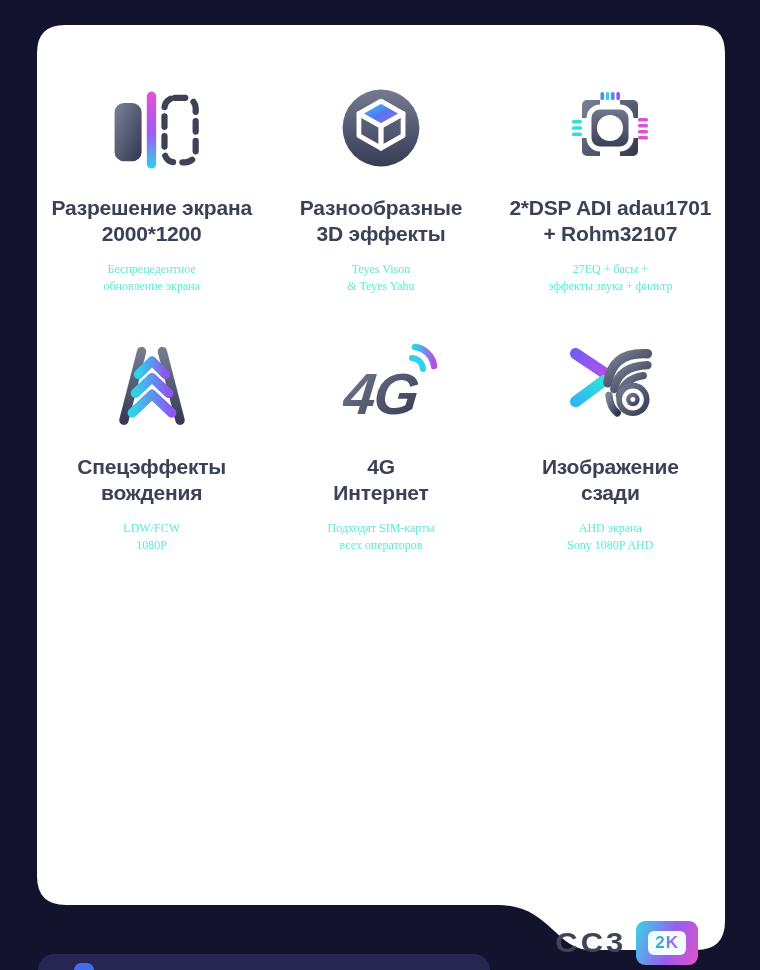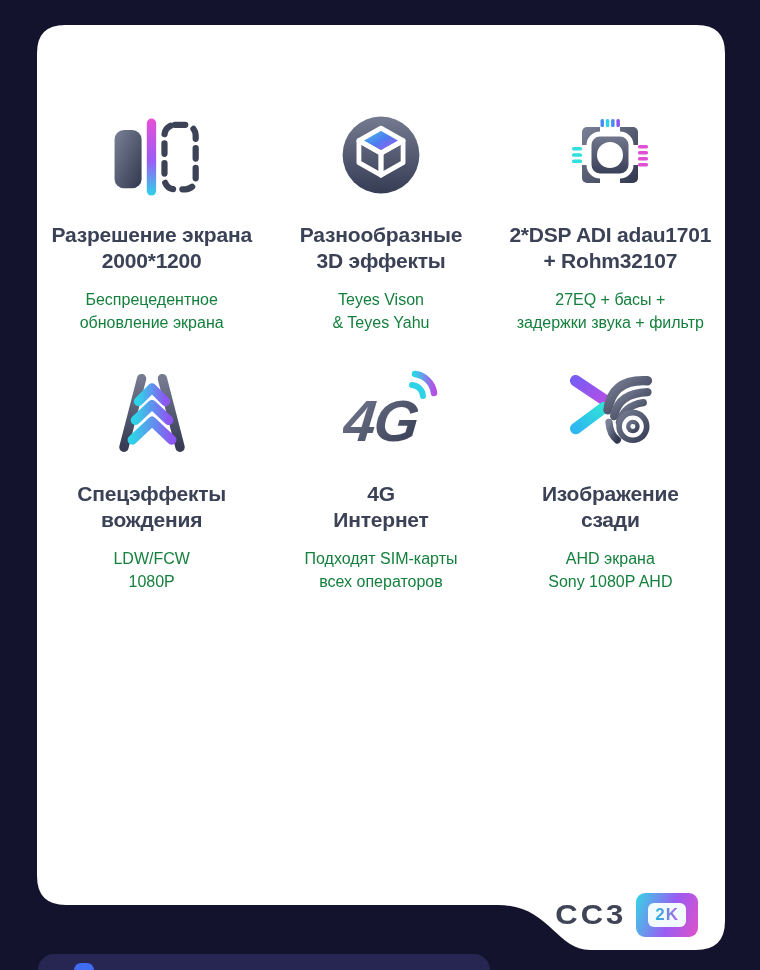--- a/index.html
+++ b/index.html
@@ -15,41 +15,41 @@
   }
   .peek-dot{
     position:absolute;left:74px;top:963px;width:20px;height:7px;
     background:#3f6cf0;border-radius:10px 10px 0 0;z-index:0;
   }
   .content{
     position:absolute;left:37px;top:25px;width:688px;height:882px;z-index:2;
     display:grid;grid-template-columns:repeat(3,1fr);grid-auto-rows:259px;
     padding-top:50px;box-sizing:border-box;
   }
-  .feature{display:flex;flex-direction:column;align-items:center;text-align:center;justify-content:flex-end;}
+  .feature{display:flex;flex-direction:column;align-items:center;text-align:center;}
   .icon-box{height:106px;display:flex;align-items:center;justify-content:center;margin-bottom:14px;}
   .f-title{
     font-size:21px;font-weight:bold;color:#3b4256;line-height:1.25;
     white-space:pre-line;letter-spacing:-0.2px;
   }
   .f-sub{
-    margin-top:13px;font-size:16px;color:#15803d;line-height:1.45;white-space:pre-line;
+    margin-top:13px;font-size:12px;color:#5eead4;line-height:1.45;white-space:pre-line;font-family:Liberation Serif, serif;
   }
   
   .g4{position:relative;transform:translateY(6px);}
   .g4-text{
     font-size:58px;font-weight:800;font-style:italic;letter-spacing:-2px;
     display:inline-block;transform:skewX(-6deg);
     background:linear-gradient(135deg,#777d92,#333950);
     -webkit-background-clip:text;background-clip:text;color:transparent;
   }
   .g4-arcs{position:absolute;right:-30px;top:-26px;}
   
   .logo{
-    position:absolute;right:62px;top:893px;z-index:3;
+    position:absolute;right:62px;top:921px;z-index:3;
     display:flex;align-items:center;gap:10px;
   }
   .logo-text{
     font-size:31px;font-weight:bold;color:#3f4557;letter-spacing:3px;
     transform:scaleY(0.92);
   }
   .badge{
     border-radius:9px;padding:12px;
     background:linear-gradient(110deg,#35d6e6,#9a5cf2 55%,#e052c8);
     display:inline-block;
@@ -178,21 +178,21 @@
         <rect x="12" y="54.4" width="10" height="3.6" rx="1.6" fill="#2fe0dc"></rect>
         <rect x="78" y="40" width="10" height="3.6" rx="1.6" fill="#e04fd4"></rect>
         <rect x="78" y="46" width="10" height="3.6" rx="1.6" fill="#e04fd4"></rect>
         <rect x="78" y="52" width="10" height="3.6" rx="1.6" fill="#e04fd4"></rect>
         <rect x="78" y="58" width="10" height="3.6" rx="1.6" fill="#e04fd4"></rect>
       </svg>
     </div>
     <div class="f-title">2*DSP ADI adau1701
 + Rohm32107</div>
     <div class="f-sub">27EQ + басы +
-задержки звука + фильтр</div>
+эффекты звука + фильтр</div>
   </div>
 
   <div class="feature">
     <div class="icon-box">
       <svg width="104" height="104" viewBox="0 0 100 100">
         <line x1="23" y1="82" x2="40" y2="16" stroke="url(#gDarkV)" stroke-width="9" stroke-linecap="round"></line>
         <line x1="60" y1="16" x2="77" y2="82" stroke="url(#gDarkV)" stroke-width="9" stroke-linecap="round"></line>
         <path d="M 37 38 L 50 25 L 63 38" fill="none" stroke="url(#gChev)" stroke-width="9" stroke-linecap="round" stroke-linejoin="round"></path>
         <path d="M 34 56 L 50 41 L 66 56" fill="none" stroke="url(#gChev)" stroke-width="9" stroke-linecap="round" stroke-linejoin="round"></path>
         <path d="M 31 75 L 50 57 L 69 75" fill="none" stroke="url(#gChev)" stroke-width="9" stroke-linecap="round" stroke-linejoin="round"></path>

